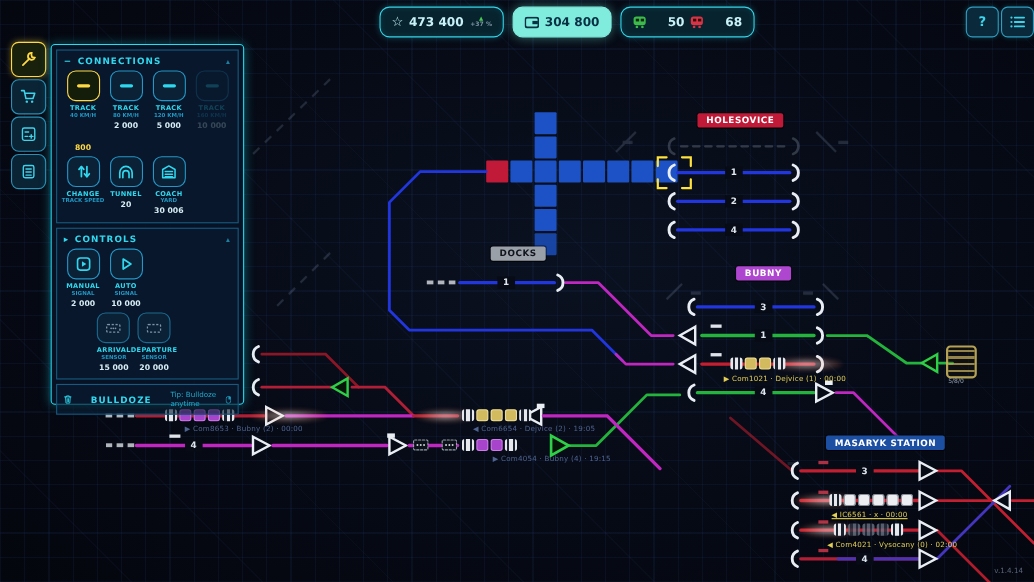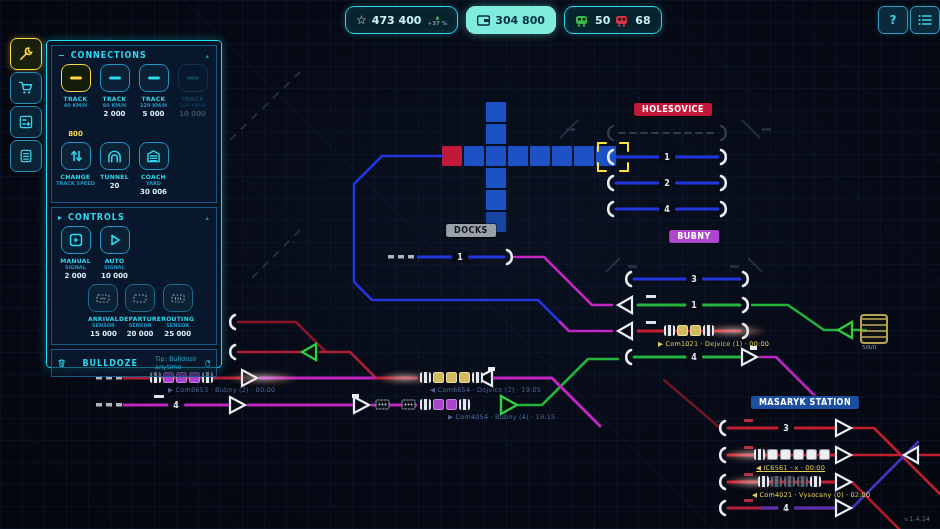--- a/index.html
+++ b/index.html
@@ -18,21 +18,21 @@
     color:#c9f2f8;font-weight:bold;font-size:11px;display:flex;align-items:center;gap:5px;
     padding:0 10px;box-shadow:0 0 7px rgba(40,215,235,.30), inset 0 0 6px rgba(40,215,235,.12);}
   .badge.money{background:#7fecdd;border-color:#7fecdd;color:#083043;box-shadow:0 0 10px rgba(110,240,225,.45);}
   .star{font-weight:normal;font-size:12px;color:#bfeef5;}
   .delta{display:flex;flex-direction:column;align-items:center;line-height:6px;margin-left:1px;}
   .delta .up{color:#49c94f;font-size:5px;}
   .delta .pct{color:#7d93a3;font-size:5.5px;font-weight:bold;}
   .sq-btn{width:28px;height:26px;border:1px solid #2f9cc0;border-radius:6px;background:#0a2a3c;
     color:#3fd2e8;font-size:12px;font-weight:bold;display:flex;align-items:center;justify-content:center;
     box-shadow:0 0 5px rgba(40,215,235,.2);}
-  .tcount{display:flex;align-items:flex-end;gap:7px;}
+  .tcount{display:flex;align-items:center;gap:19px;}
   
   .tool-btn{position:absolute;left:10px;width:30px;height:30px;border:1.5px solid #2b8fb5;border-radius:7px;
     background:#0a2335;display:flex;align-items:center;justify-content:center;z-index:6;color:#3fd2e8;}
   .tool-btn.sel{border-color:#ffd945;color:#ffd945;background:#19200c;box-shadow:0 0 6px rgba(255,217,69,.4);}
   
   .panel{position:absolute;left:46px;top:40px;width:176px;height:328px;z-index:6;
     background:rgba(8,20,38,.93);border:1px solid #22dff2;border-radius:4px;
     box-shadow:0 0 10px rgba(34,223,242,.35); box-sizing:border-box;padding:4px;}
   .sec{border:1px solid #155a80;background:rgba(10,26,48,.6);margin-bottom:4px;padding:3px 4px 6px;}
   .sec-hdr{display:flex;align-items:center;gap:5px;color:#2fd8ee;font-size:8px;font-weight:bold;
@@ -270,21 +270,21 @@
   </svg>
 
   <div class="glow" style="left:228px;top:372px;width:70px;"></div>
   <div class="glow" style="left:378px;top:372px;width:54px;"></div>
   <div class="glow" style="left:700px;top:325px;width:66px;"></div>
   <div class="glow" style="left:722px;top:449px;width:58px;"></div>
   <div class="glow" style="left:726px;top:476px;width:54px;"></div>
 
   <div class="station st-red" style="left:673px;top:103px;">Holesovice</div>
   <div class="station st-gray" style="left:471px;top:224px;">Docks</div>
-  <div class="station st-mag" style="left:694px;top:230px;">Bubny</div>
+  <div class="station st-mag" style="left:694px;top:242px;">Bubny</div>
   <div class="station st-blue" style="left:805px;top:396px;">Masaryk Station</div>
 
   <div class="tnum" style="left:667px;top:157px;">1</div>
   <div class="tnum" style="left:667px;top:183px;">2</div>
   <div class="tnum" style="left:667px;top:209px;">4</div>
   <div class="tnum" style="left:460px;top:257px;">1</div>
   <div class="tnum" style="left:694px;top:279px;">3</div>
   <div class="tnum" style="left:694px;top:305px;">1</div>
   <div class="tnum" style="left:694px;top:357px;">4</div>
   <div class="tnum" style="left:176px;top:405px;">4</div>
@@ -568,33 +568,20 @@
         <div class="cell">
           <div class="pbtn dim">
             <svg width="14" height="9" viewBox="0 0 14 9" fill="none" stroke="currentColor" stroke-width="1.2">
               <rect x="1" y="1" width="12" height="7" rx="1" stroke-dasharray="2 1.5"></rect>
             </svg>
           </div>
           <div class="blabel">Departure</div>
           <div class="bsub">Sensor</div>
           <div class="price">20 000</div>
         </div>
-        <div class="cell">
-          <div class="pbtn dim">
-            <svg width="14" height="9" viewBox="0 0 14 9" fill="none" stroke="currentColor" stroke-width="1.2">
-              <rect x="1" y="1" width="12" height="7" rx="1" stroke-dasharray="2 1.5"></rect>
-              <line x1="4.5" y1="3" x2="4.5" y2="6" stroke-width="1"></line>
-                <line x1="7" y1="3" x2="7" y2="6" stroke-width="1"></line>
-                <line x1="9.5" y1="3" x2="9.5" y2="6" stroke-width="1"></line>
-            </svg>
-          </div>
-          <div class="blabel">Routing</div>
-          <div class="bsub">Sensor</div>
-          <div class="price">25 000</div>
-        </div>
         <div class="cell"></div>
       </div>
     </div>
 
     <div class="bulld">
       <svg width="11" height="12" viewBox="0 0 12 13" fill="none" stroke="#2fd8ee" stroke-width="1.3" stroke-linecap="round">
         <line x1="1" y1="3" x2="11" y2="3"></line>
           <path d="M4,3 V1.5 H8 V3"></path>
         <path d="M2.5,3 L3.2,12 H8.8 L9.5,3"></path>
           <line x1="5" y1="5.5" x2="5" y2="10"></line>

